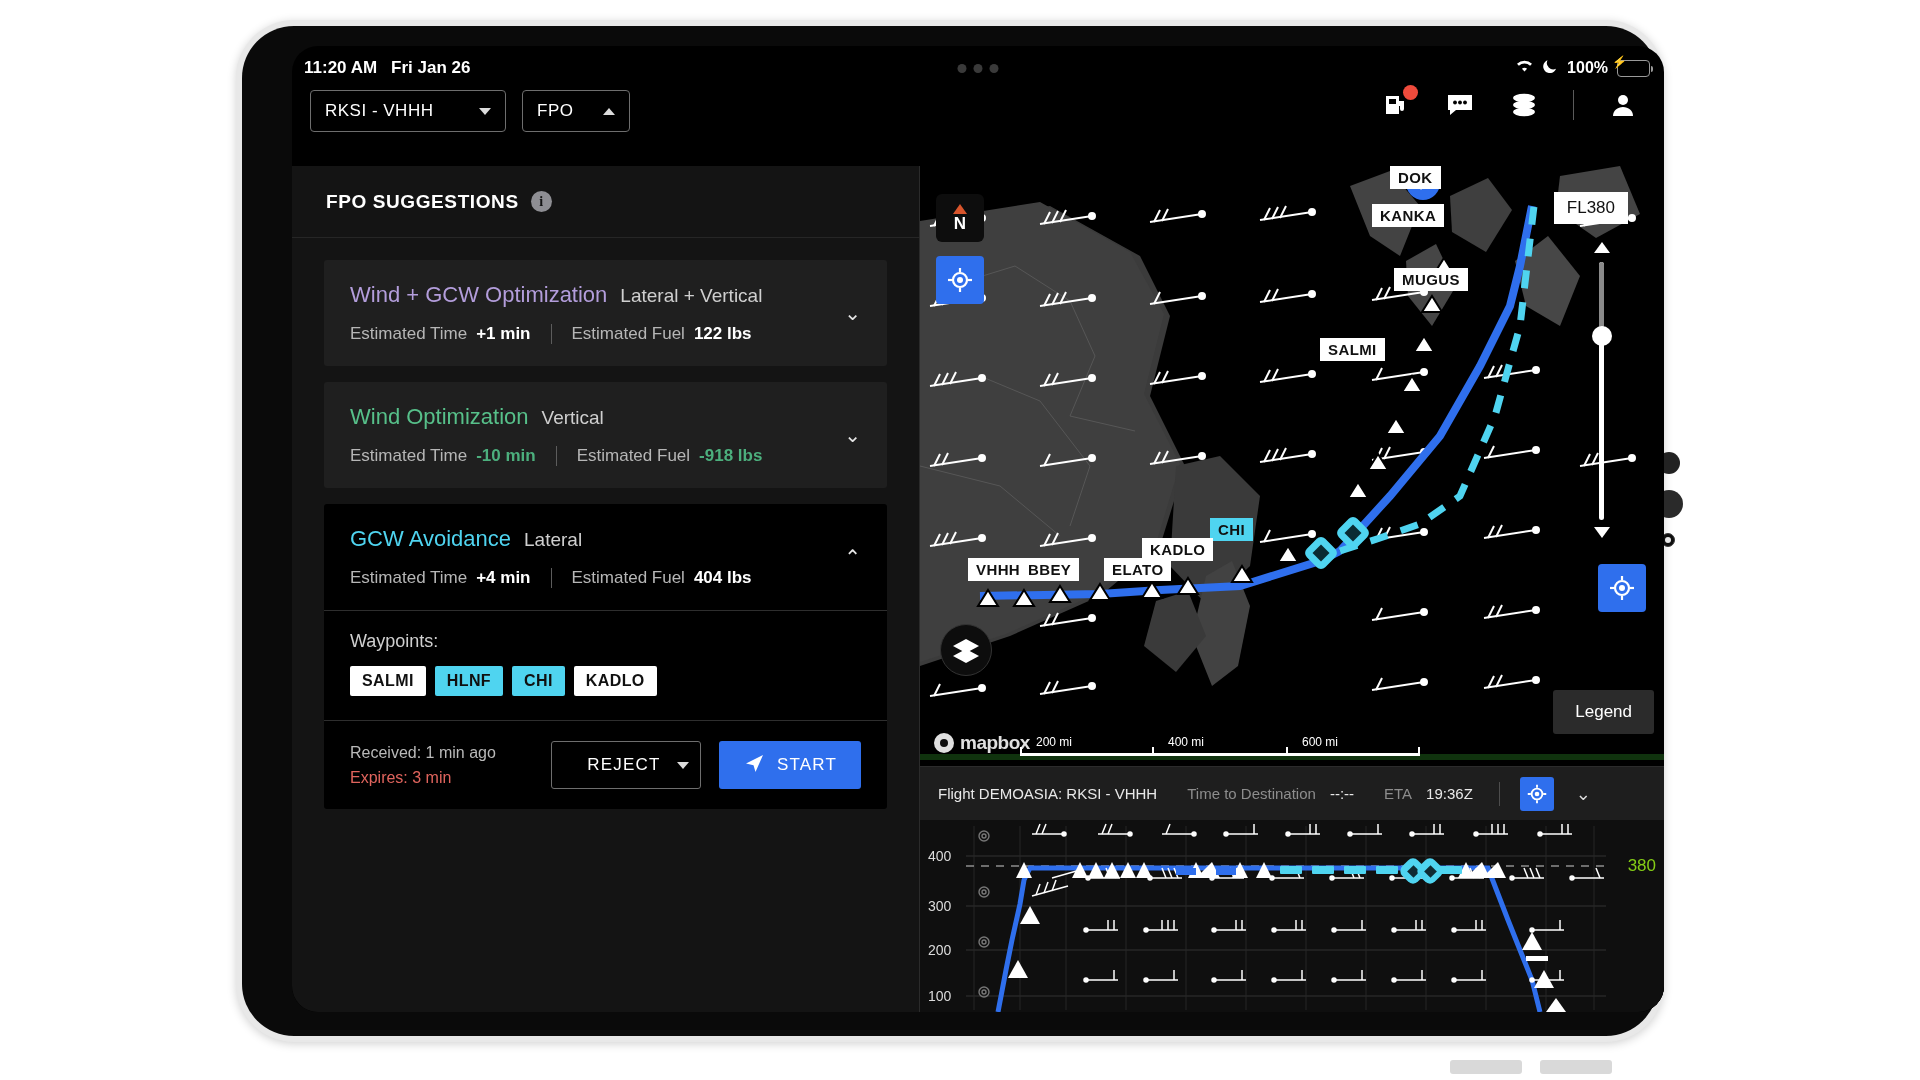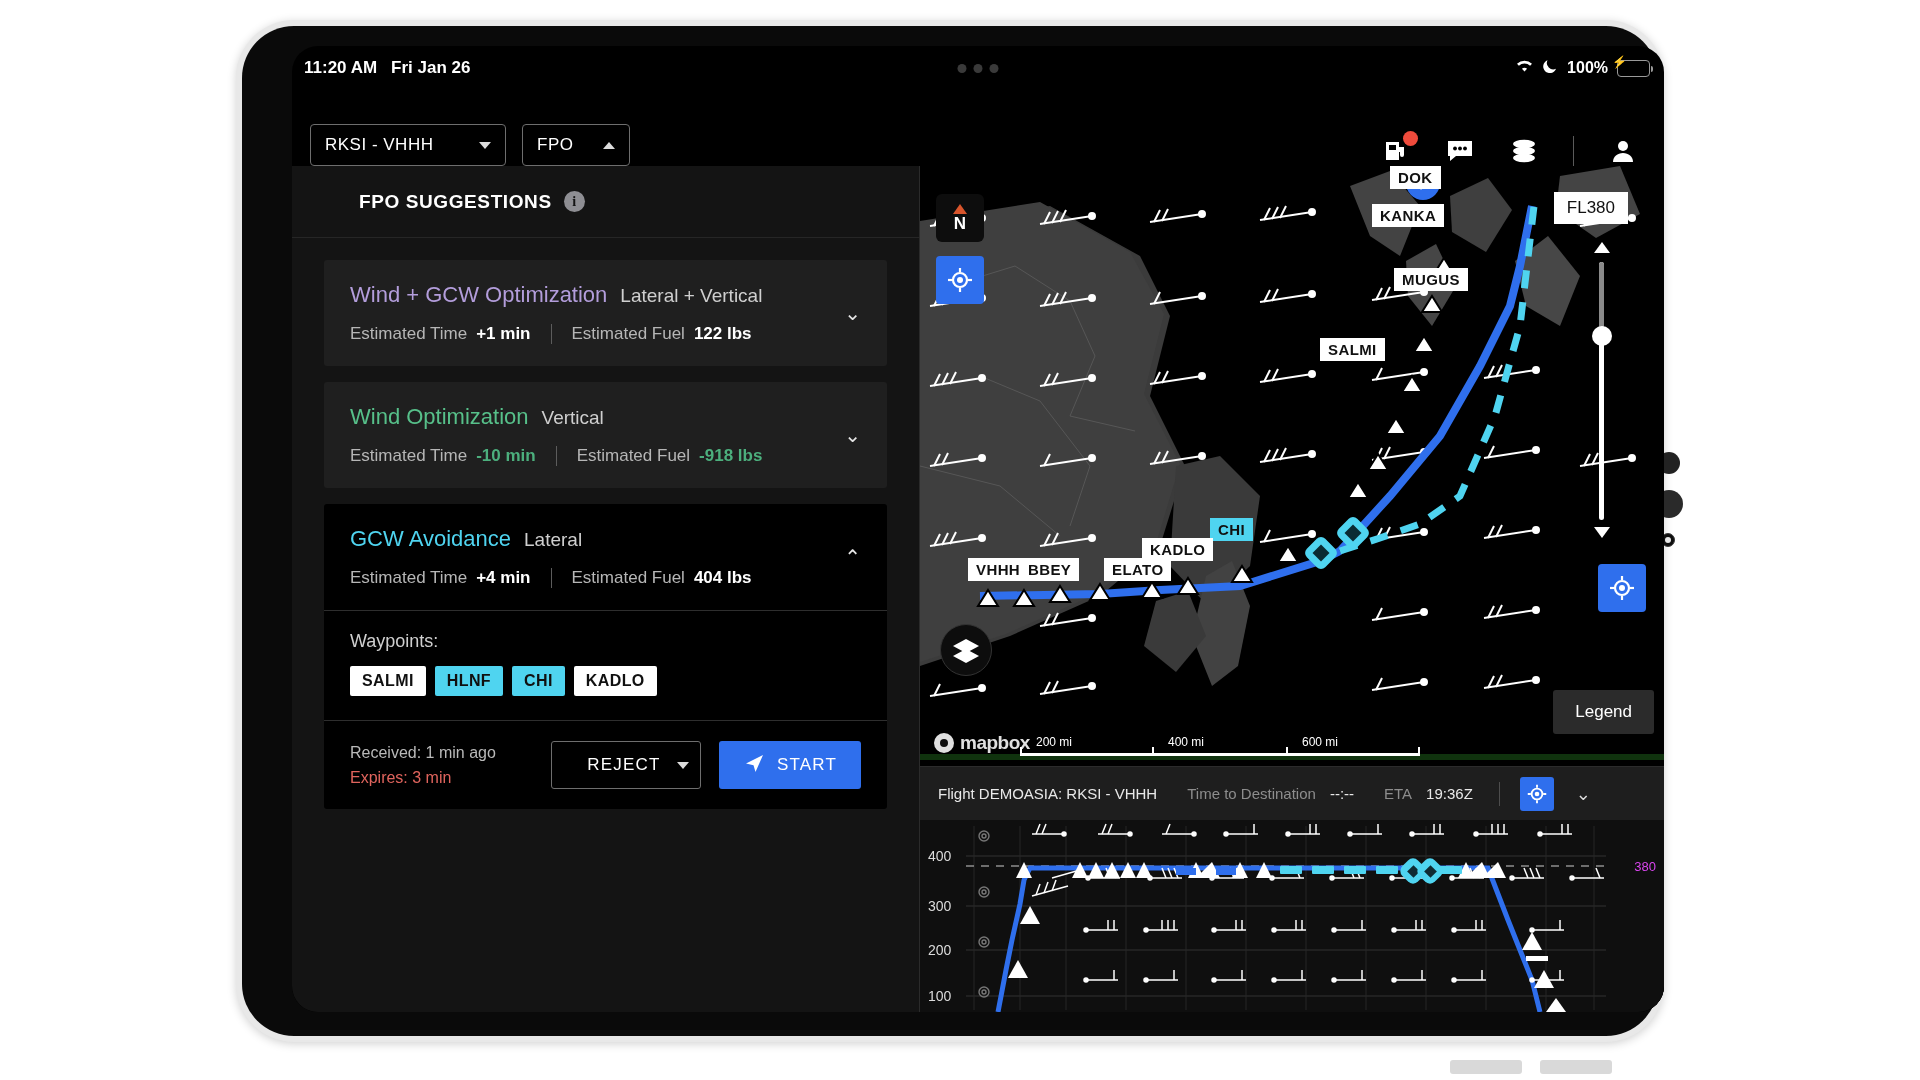--- a/index.html
+++ b/index.html
@@ -51,21 +51,21 @@
   .sb-dot { width:9px; height:9px; border-radius:50%; background:#3a3a3a;}
   .sb-right { position:absolute; right: 14px; display:flex; gap:9px; align-items:center; font-size:16px; font-weight:600;}
   .battery { position:relative; width:33px; height:17px; border:1.6px solid #9a9a9a; border-radius:4px; padding:1.6px;}
   .battery::after{content:"";position:absolute;right:-4px;top:5px;width:2.5px;height:6px;background:#9a9a9a;border-radius:0 2px 2px 0;}
   .battery-fill{width:100%;height:100%;background:#31d158;border-radius:2px;position:relative;}
   .bolt{position:absolute;left:50%;top:50%;transform:translate(-50%,-50%);font-size:12px;color:#0b0b0b;line-height:1;}
 
   
   .appbar {
     position:absolute; left:0; top:44px; width:1372px; height:76px;
-    background:#000; display:flex; align-items:flex-end; padding: 0 18px;
+    background:#000; display:flex; align-items:flex-start; padding: 0 18px;
   }
   .selector {
     height:42px; border:1px solid #6e6e6e; border-radius:4px;
     display:flex; align-items:center; gap:22px; padding: 0 14px;
     color:#fff; font-size:17px; letter-spacing:.5px;
   }
   .selector.route { min-width:196px; justify-content:space-between;}
   .selector.fpo { min-width:108px; justify-content:space-between; margin-left:16px;}
   .chev { width:0;height:0;border-left:6px solid transparent;border-right:6px solid transparent;}
   .chev.down{ border-top:7px solid #dcdcdc;}
@@ -75,21 +75,21 @@
   .badge{ position:absolute; right:-7px; top:-5px; width:15px; height:15px; border-radius:50%; background:#ef4b3c;}
   .vsep{ width:1px; height:30px; background:#5a5a5a;}
 
   
   .body-area{ position:absolute; left:0; top:120px; width:1372px; height:846px; display:flex; background:#000;}
   .panel{ width:628px; height:100%; background:#141414; border-right:1px solid #2b2b2b; position:relative;}
   .map-col{ flex:1; position:relative; background:#000;}
 
   
   .panel-head{ height:72px; display:flex; align-items:center; gap:12px; padding: 0 34px; border-bottom:1px solid #262626;}
-  .panel-title{ color:#fff; font-size:19px; font-weight:700; letter-spacing:.6px;margin-left:33px;}
+  .panel-title{ color:#fff; font-size:19px; font-weight:700; letter-spacing:.6px;}
   .info-i{ width:21px; height:21px; border-radius:50%; background:#8e8e93; color:#141414;
            font-size:14px; font-weight:700; display:flex; align-items:center; justify-content:center;
            font-family:"Liberation Serif", serif;}
 
   .cards{ padding: 22px 32px 0 32px;}
   .card{ background:#1f1f1f; border-radius:3px; margin-bottom:16px; position:relative;}
   .card.expanded{ background:#000000;}
   .card-main{ padding: 22px 26px 22px 26px; position:relative;}
   .card-title-row{ display:flex; align-items:baseline; gap:13px; margin-bottom:16px;}
   .c-name{ font-size:22px; font-weight:400;}
@@ -160,21 +160,21 @@
   .fb-name{ color:#e9e9e9; font-size:15px;}
   .fb-dim{ color:#8d8d8d; font-size:15px; margin-left:30px;}
   .fb-val{ color:#e9e9e9; font-size:15px; margin-left:14px;}
   .fb-sep{ width:1px;height:24px;background:#4d4d4d;margin-left:26px;}
   .fb-loc{ margin-left:20px; width:34px;height:34px;background:#2f6fed;border-radius:3px;display:flex;align-items:center;justify-content:center;}
   .fb-chev{ margin-left:22px; color:#dcdcdc; font-size:18px;}
 
   
   .vprofile{ position:absolute; left:0; top:654px; width:744px; height:192px; background:#0f0f0f; overflow:hidden;}
   .vp-axis-lbl{ position:absolute; color:#dcdcdc; font-size:14px; right: 0; transform:translateY(-50%);}
-  .vp-right-lbl{ position:absolute; right:8px; color:#d946ef; font-size:13px; transform:translateY(-50%);text-align:right;}
+  .vp-right-lbl{ position:absolute; right:8px; color:#84cc16; font-size:17px; transform:translateY(-50%);text-align:right;}
 </style>
 </head>
 <body>
 
 <div id="root">
 
   <div class="tablet-outer">
     <div class="tablet-bezel"></div>
   </div>
   <div class="side-btn cam-a"></div>

